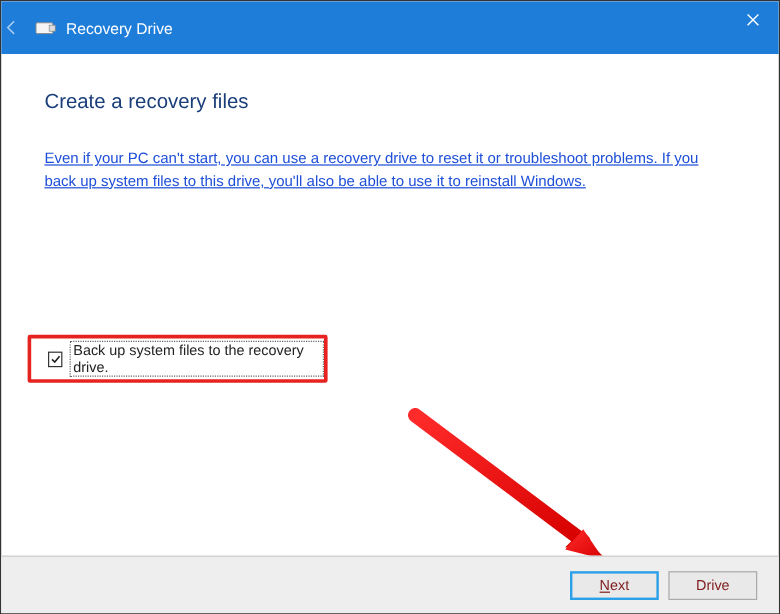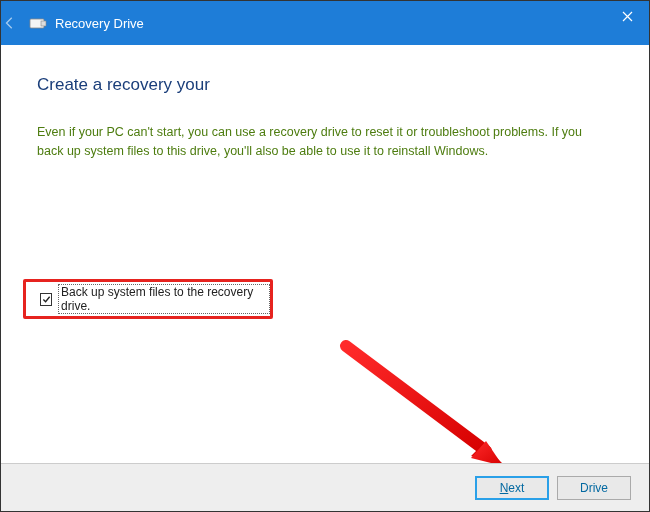--- a/index.html
+++ b/index.html
@@ -56,23 +56,24 @@
       color: #1a3e7a;
     }
     .heading {
       font-size: 17px;
       font-weight: 400;
       color: #1a3e7a;
       margin-bottom: 28px;
     }
     .description {
       font-size: 12.5px;
-      color: #4d7c0f;
+      color: #1d4ed8;
       line-height: 1.5;
       max-width: 560px;
+      text-decoration: underline;
     }
     .checkbox-highlight {
       position: absolute;
       left: 22px;
       top: 278px;
       width: 250px;
       height: 40px;
       border: 3px solid #e6231f;
       border-radius: 2px;
       display: flex;
@@ -113,21 +114,21 @@
       justify-content: flex-end;
       padding-right: 18px;
       gap: 8px;
     }
     .btn {
       min-width: 74px;
       height: 24px;
       background: #e9e9e9;
       border: 1px solid #aaa;
       font-size: 12px;
-      color: #0369a1;
+      color: #7f1d1d;
       cursor: pointer;
       padding: 0 12px;
     }
     .btn.primary {
       border: 2px solid #2aa0e8;
       background: #e9e9e9;
     }
     .btn .u { text-decoration: underline; }
     .arrow-annotation {
       position: absolute;
@@ -156,21 +157,21 @@
   </div>
   <span>Recovery Drive</span>
   <div class="close-btn">
     <svg viewBox="0 0 11 11">
         <path d="M1 1 L10 10 M10 1 L1 10" stroke="#fff" stroke-width="1.2"></path>
       </svg>
   </div>
 </div>
 
 <div class="content">
-  <div class="heading">Create a recovery your</div>
+  <div class="heading">Create a recovery files</div>
   <div class="description">Even if your PC can't start, you can use a recovery drive to reset it or troubleshoot problems. If you back up system files to this drive, you'll also be able to use it to reinstall Windows.</div>
 </div>
 
 <div class="checkbox-highlight">
   <div class="checkbox-row">
     <div class="cbx">
       <svg viewBox="0 0 10 10">
           <path d="M1.5 5 L4 7.5 L8.5 2" stroke="#222" stroke-width="1.5" fill="none"></path>
         </svg>
     </div>

